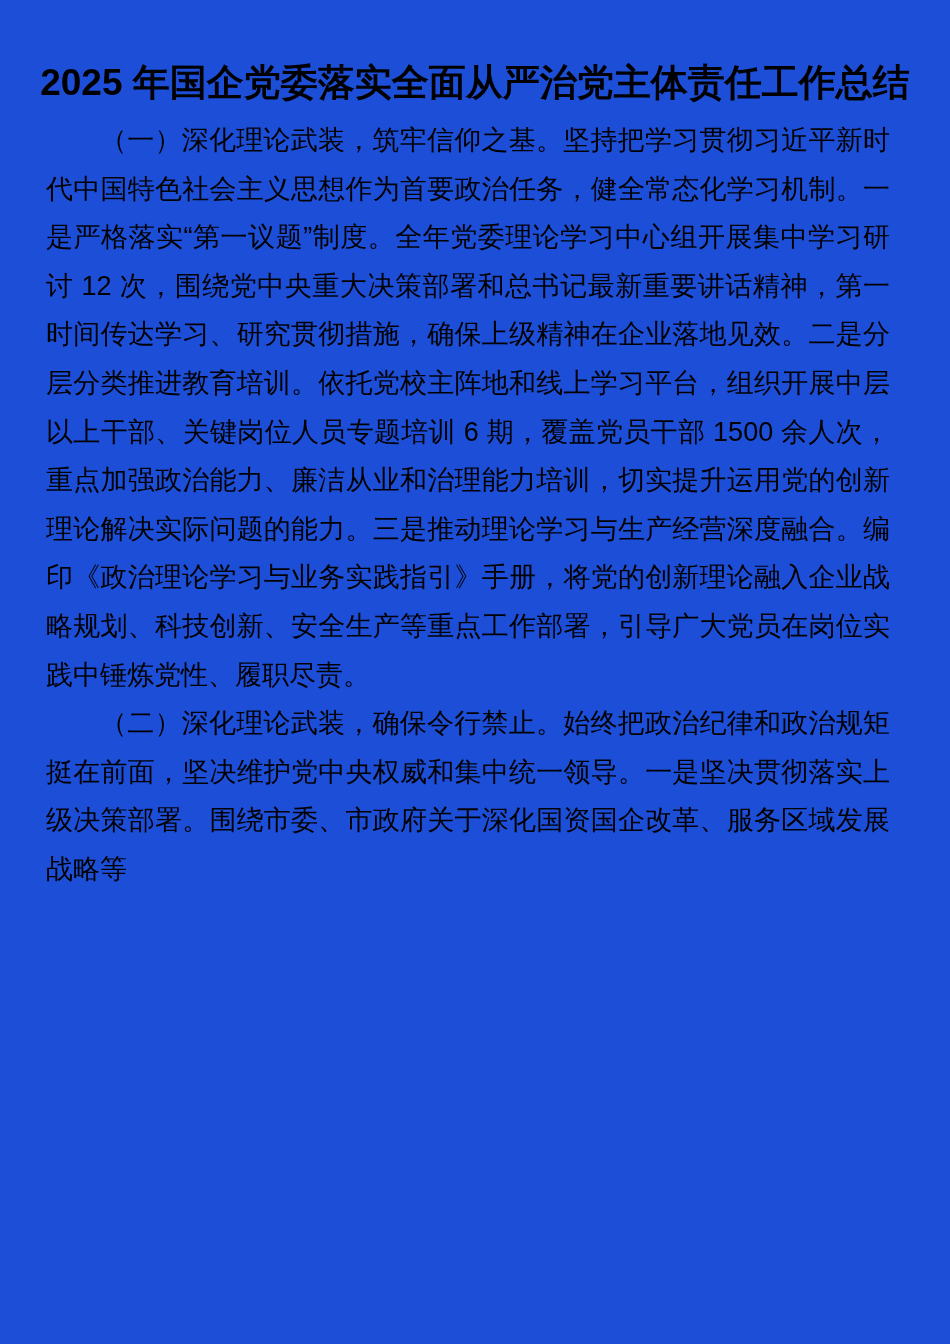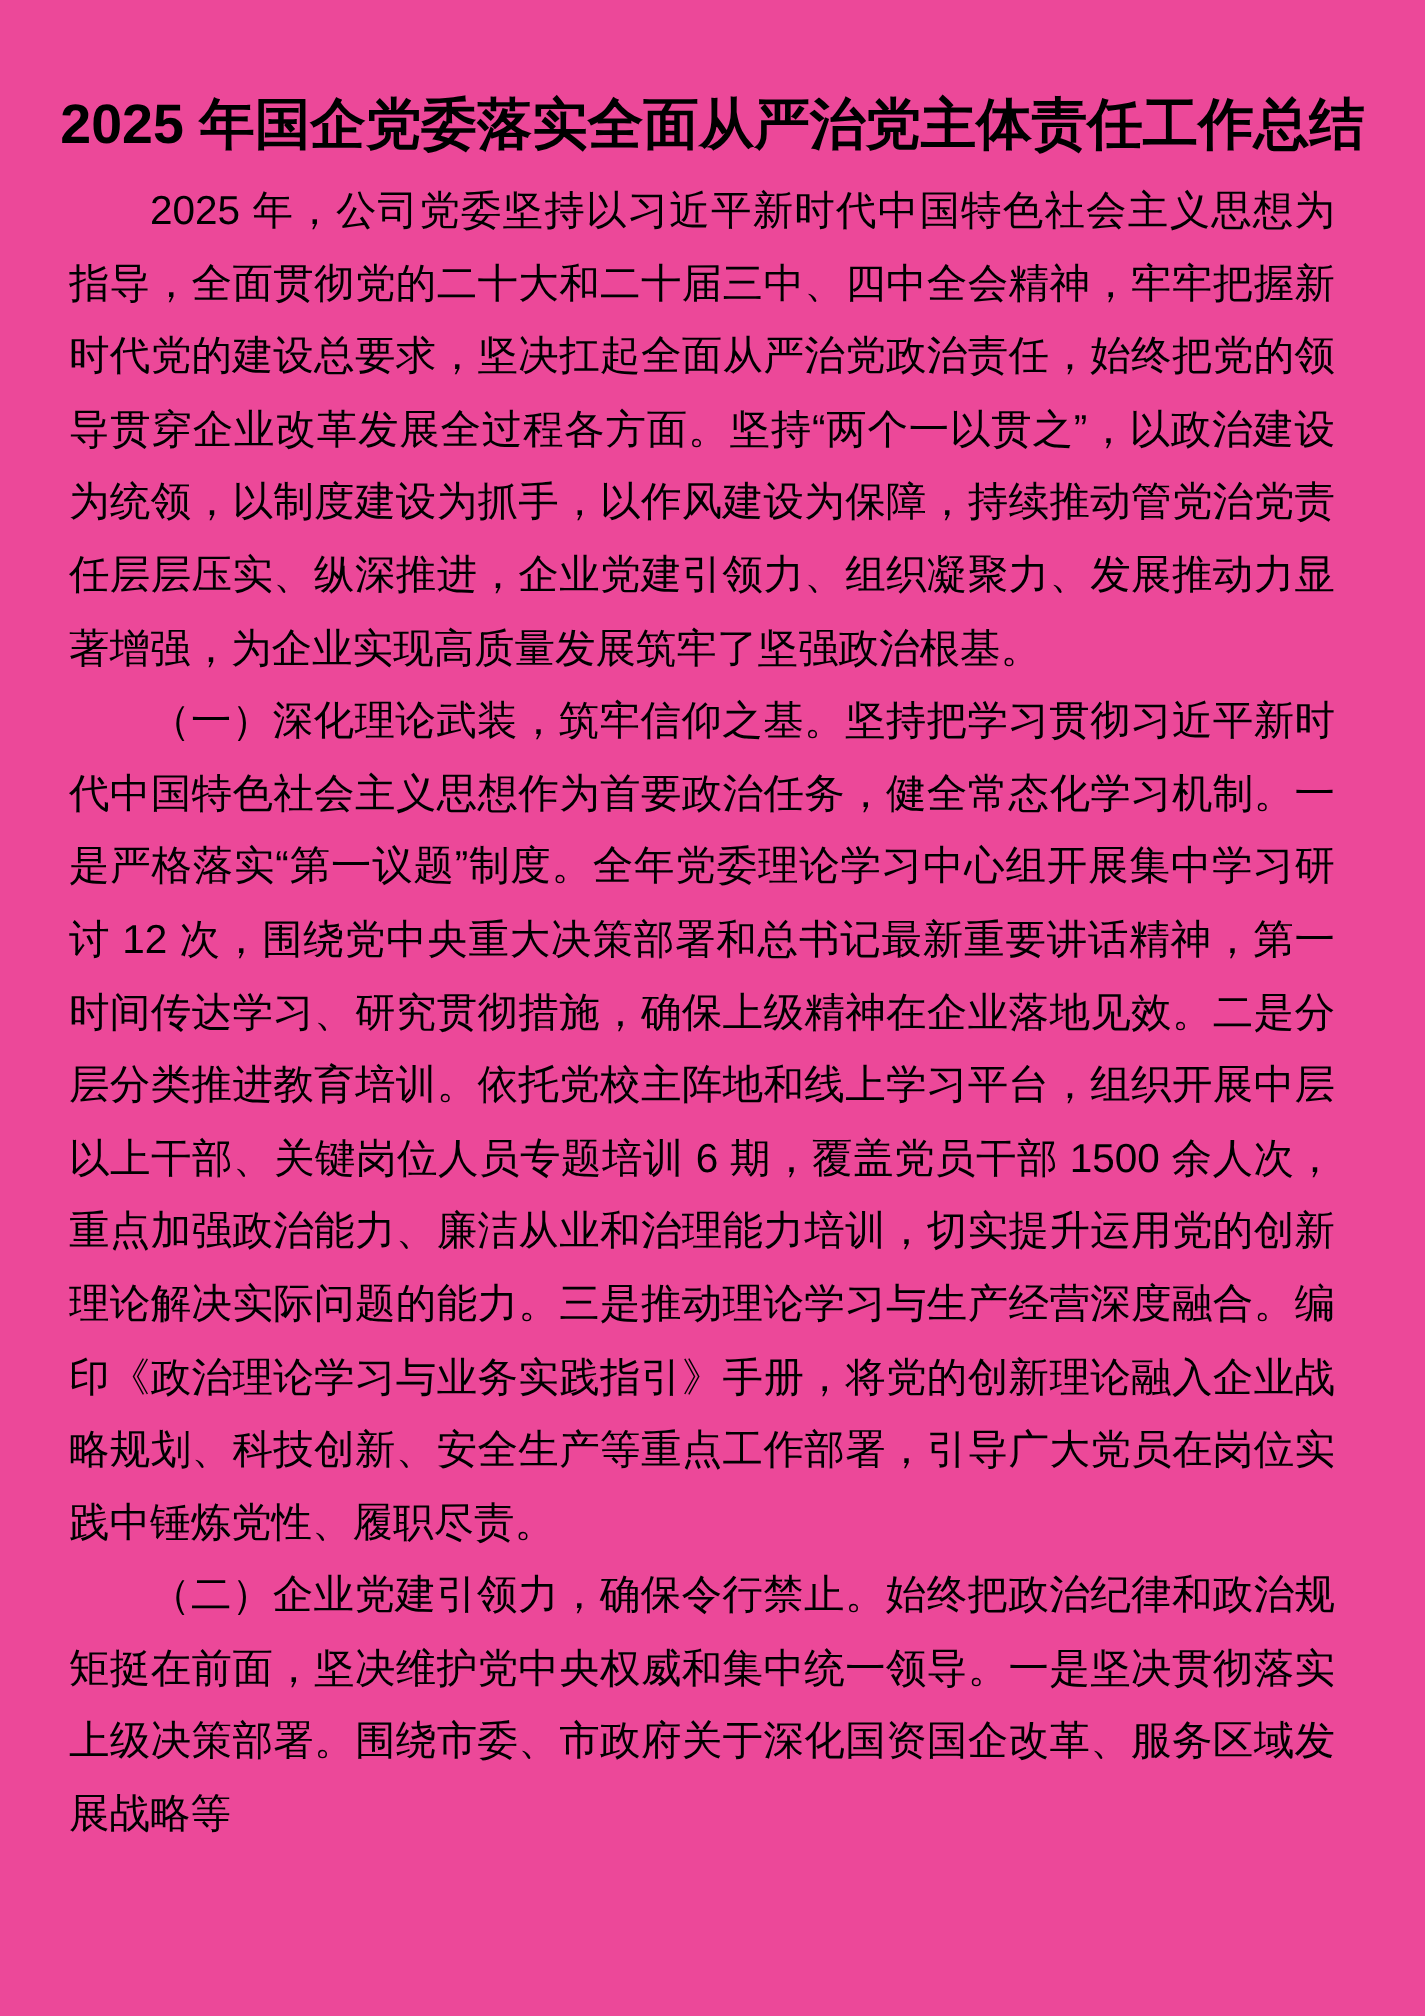--- a/index.html
+++ b/index.html
@@ -4,21 +4,21 @@
 <style>
   html, body {
     margin: 0;
     padding: 0;
     background: #ffffff;
   }
   .page {
     position: relative;
     width: 950px;
     height: 1344px;
-    background: #ec4899;
+    background: #1d4ed8;
     box-sizing: border-box;
     padding: 0 60px 0 46px;
     overflow: hidden;
     font-family: "Liberation Sans", "DejaVu Sans", sans-serif;
     color: #000000;
   }
   .doc-title {
     font-size: 37px;
     font-weight: 700;
     line-height: 52px;
@@ -39,19 +39,18 @@
   .para .lead {
     font-weight: 400;
   }
 </style>
 </head>
 <body>
 
 <div class="page">
   <h1 class="doc-title">2025 年国企党委落实全面从严治党主体责任工作总结</h1>
 
-  <p class="para"><span class="lead"></span><span>2025 年，公司党委坚持以习近平新时代中国特色社会主义思想为指导，全面贯彻党的二十大和二十届三中、四中全会精神，牢牢把握新时代党的建设总要求，坚决扛起全面从严治党政治责任，始终把党的领导贯穿企业改革发展全过程各方面。坚持“两个一以贯之”，以政治建设为统领，以制度建设为抓手，以作风建设为保障，持续推动管党治党责任层层压实、纵深推进，企业党建引领力、组织凝聚力、发展推动力显著增强，为企业实现高质量发展筑牢了坚强政治根基。</span></p>
 
 
   <p class="para"><span class="lead">（一）深化理论武装，筑牢信仰之基。</span><span>坚持把学习贯彻习近平新时代中国特色社会主义思想作为首要政治任务，健全常态化学习机制。一是严格落实“第一议题”制度。全年党委理论学习中心组开展集中学习研讨 12 次，围绕党中央重大决策部署和总书记最新重要讲话精神，第一时间传达学习、研究贯彻措施，确保上级精神在企业落地见效。二是分层分类推进教育培训。依托党校主阵地和线上学习平台，组织开展中层以上干部、关键岗位人员专题培训 6 期，覆盖党员干部 1500 余人次，重点加强政治能力、廉洁从业和治理能力培训，切实提升运用党的创新理论解决实际问题的能力。三是推动理论学习与生产经营深度融合。编印《政治理论学习与业务实践指引》手册，将党的创新理论融入企业战略规划、科技创新、安全生产等重点工作部署，引导广大党员在岗位实践中锤炼党性、履职尽责。</span></p>
 
-  <p class="para"><span class="lead">（二）企业党建引领力，确保令行禁止。</span><span>始终把政治纪律和政治规矩挺在前面，坚决维护党中央权威和集中统一领导。一是坚决贯彻落实上级决策部署。围绕市委、市政府关于深化国资国企改革、服务区域发展战略等</span></p>
+  <p class="para"><span class="lead">（二）深化理论武装，确保令行禁止。</span><span>始终把政治纪律和政治规矩挺在前面，坚决维护党中央权威和集中统一领导。一是坚决贯彻落实上级决策部署。围绕市委、市政府关于深化国资国企改革、服务区域发展战略等</span></p>
 </div>
 
 </body></html>

